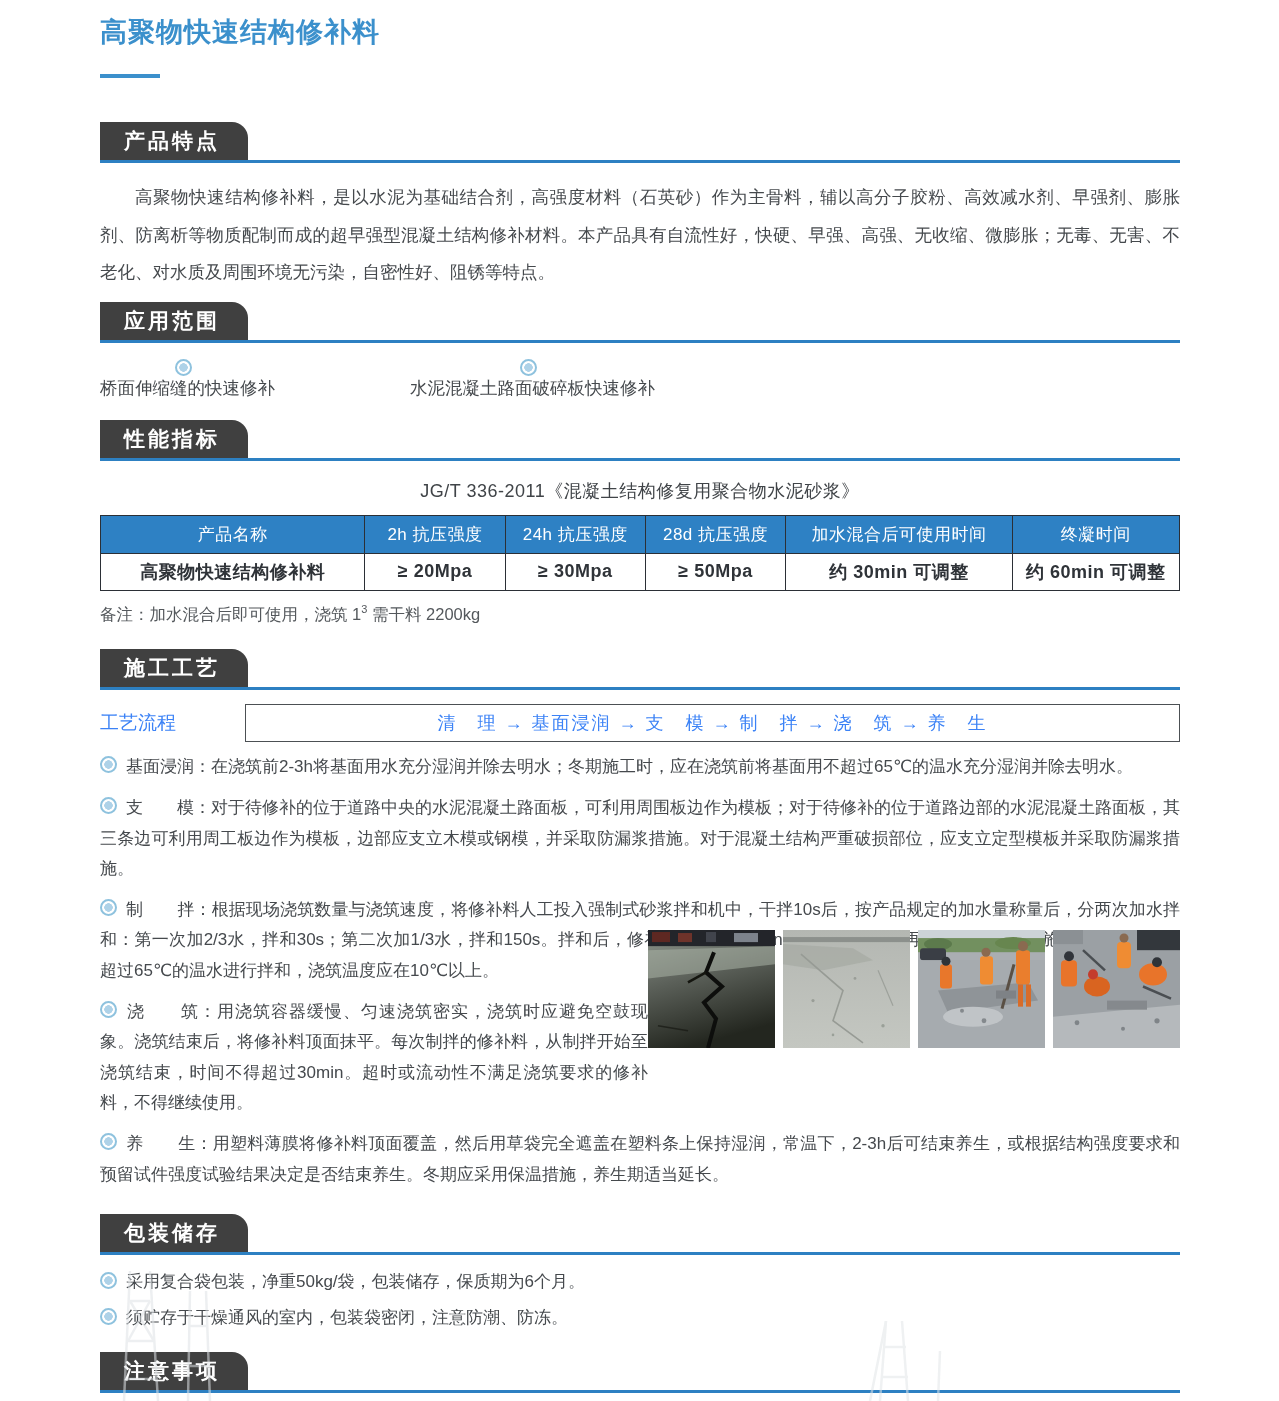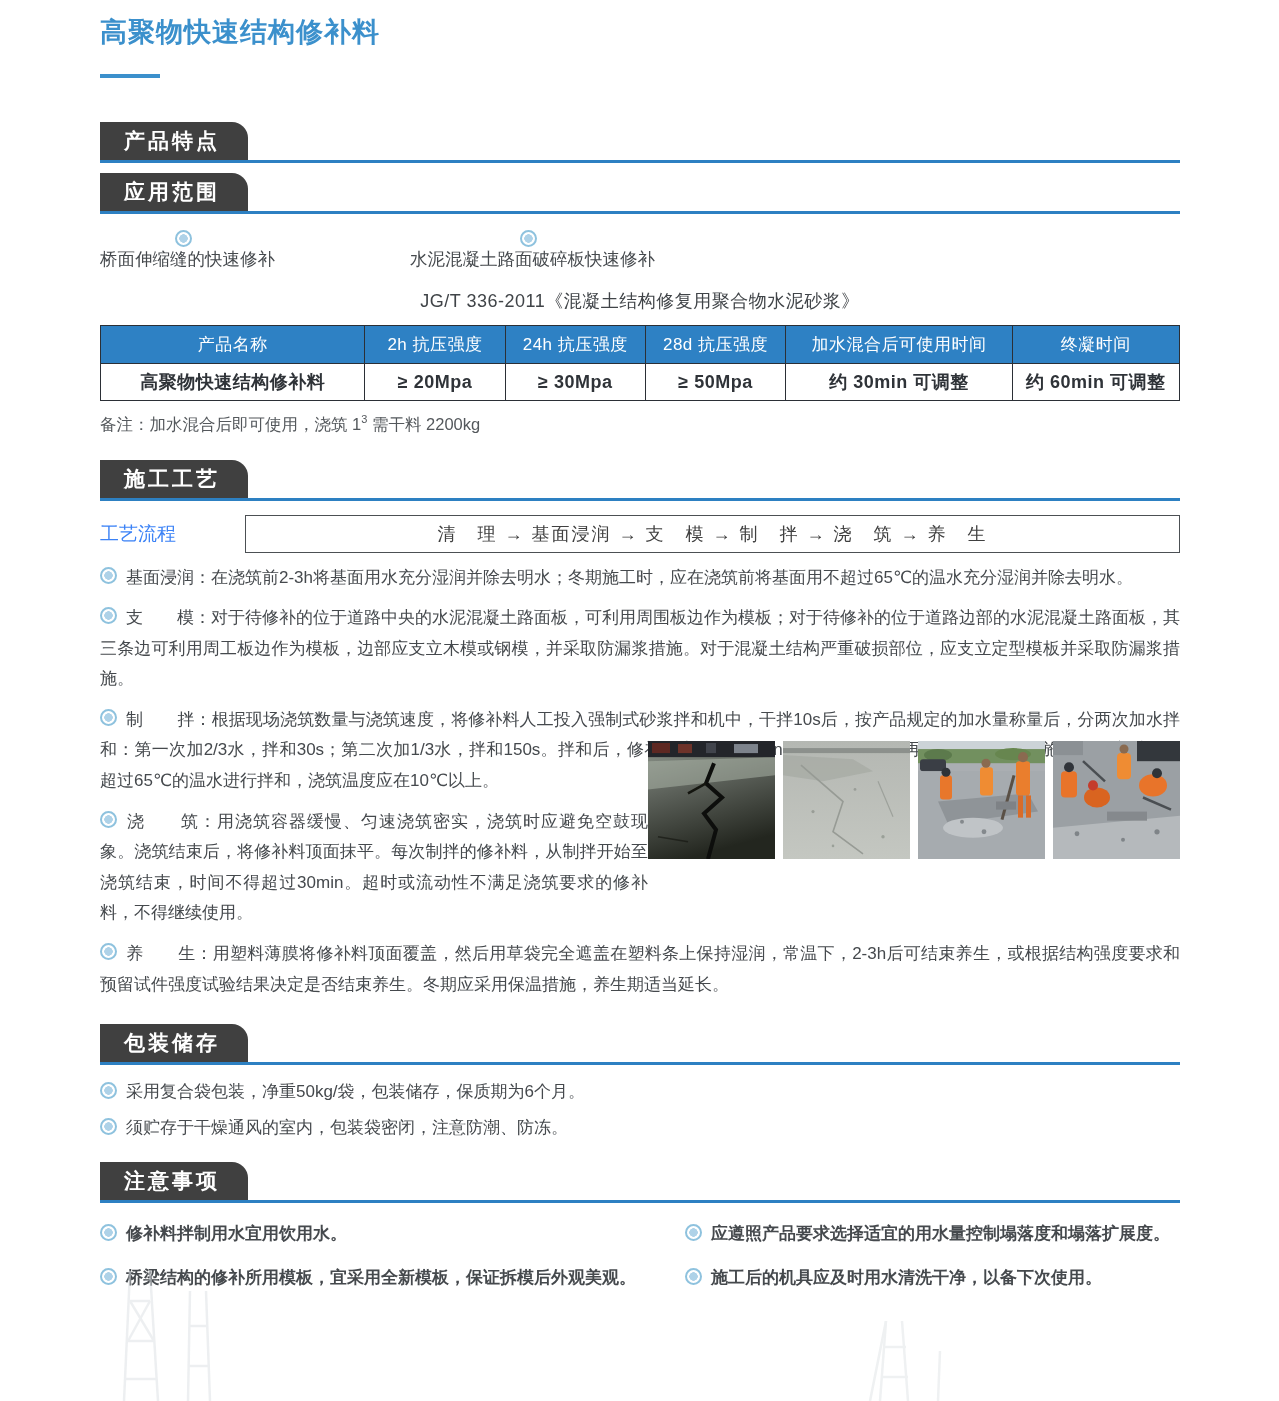--- a/index.html
+++ b/index.html
@@ -68,21 +68,21 @@
   .col-28d{width:13%;} .col-mix{width:21%;} .col-final{width:15.5%;}
 
   .remark{margin-top:12px;font-size:16.5px;color:#54585c;}
   .remark sup{font-size:11px;}
 
   
   .flow-row{display:flex;align-items:center;margin-top:14px;}
   .flow-label{width:145px;font-size:19px;color:#3b82f6;flex:none;}
   .flow-box{
     flex:1;border:1.5px solid #4c5054;text-align:center;
-    font-size:18px;color:#404040;line-height:36px;letter-spacing:2px;
+    font-size:18px;color:#3b82f6;line-height:36px;letter-spacing:2px;
   }
   .steps{position:relative;margin-top:8px;}
   .step{
     margin:10px 0 0 0;font-size:17px;color:#45494d;line-height:1.8;text-align:justify;
   }
   .step .ring{vertical-align:-1px;}
   .step.narrow{max-width:548px;}
   .photo-strip{
     position:absolute;top:178px;right:0;width:532px;height:118px;
     display:flex;gap:8px;
@@ -106,35 +106,39 @@
 <body>
 
 <div class="page">
 
   <h1 class="doc-title">高聚物快速结构修补料</h1>
   <div class="title-underline"></div>
 
   <div class="section-head mt-features">
     <span class="section-tab">产品特点</span>
   </div>
+  <p class="para">高聚物快速结构修补料，是以水泥为基础结合剂，高强度材料（石英砂）作为主骨料，辅以高分子胶粉、高效减水剂、早强剂、膨胀剂、防离析等物质配制而成的超早强型混凝土结构修补材料。本产品具有自流性好，快硬、早强、高强、无收缩、微膨胀；无毒、无害、不老化、对水质及周围环境无污染，自密性好、阻锈等特点。</p>
 
   <div class="section-head mt-application">
     <span class="section-tab">应用范围</span>
   </div>
   <div class="app-items">
     <div class="app-item">
       <span class="ring"></span>
       <span>桥面伸缩缝的快速修补</span>
     </div>
     <div class="app-item">
       <span class="ring"></span>
       <span>水泥混凝土路面破碎板快速修补</span>
     </div>
   </div>
 
+  <div class="section-head mt-performance">
+    <span class="section-tab">性能指标</span>
+  </div>
   <div class="standard-line">JG/T 336-2011《混凝土结构修复用聚合物水泥砂浆》</div>
 
   <table class="perf">
     <thead>
       <tr>
         <th class="col-name">产品名称</th>
         <th class="col-2h">2h 抗压强度</th>
         <th class="col-24h">24h 抗压强度</th>
         <th class="col-28d">28d 抗压强度</th>
         <th class="col-mix">加水混合后可使用时间</th>

